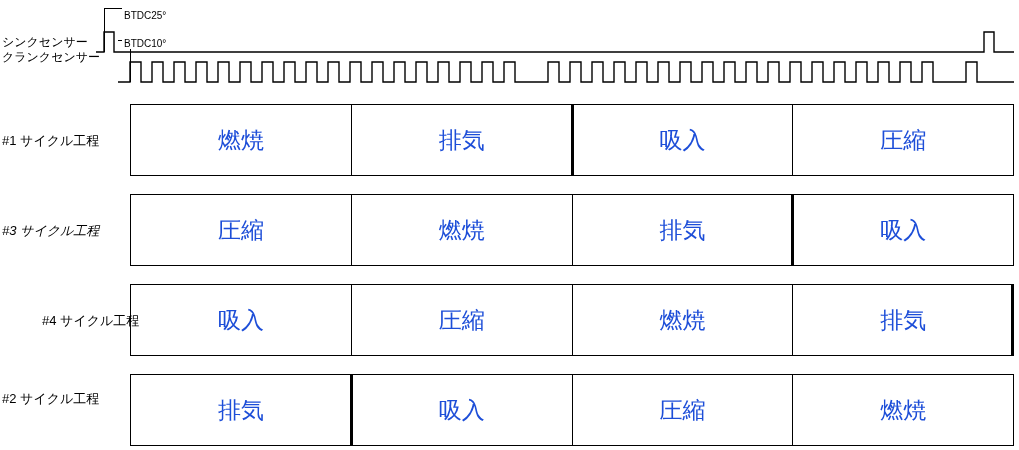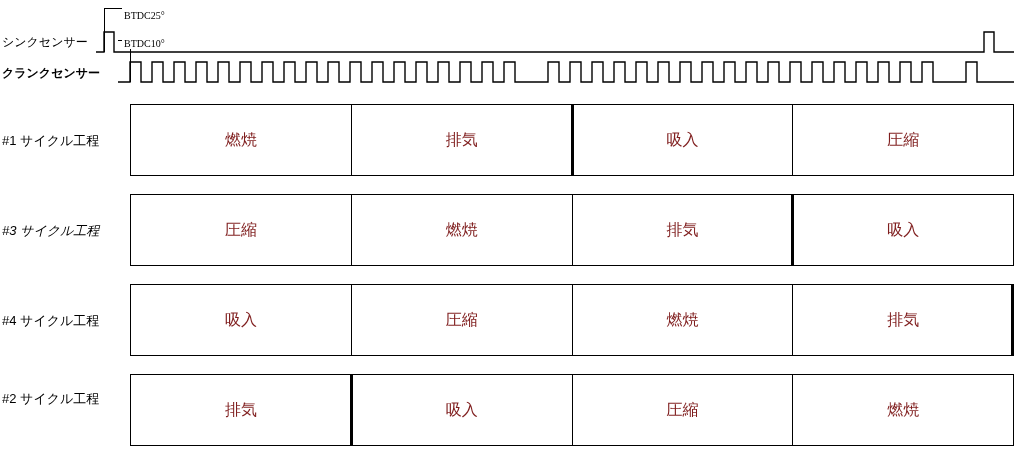--- a/index.html
+++ b/index.html
@@ -20,31 +20,30 @@
   .abs { position: absolute; }
 
   
   .sig-label {
     font-size: 12px;
     color: #000;
     white-space: nowrap;
     line-height: 1;
   }
   #sync-label  { left: 2px;  top: 36px; }
-  #crank-label { left: 2px;  top: 67px; font-weight: bold; }
+  #crank-label { left: 2px;  top: 51px; }
 
   
   .callout {
     font-size: 10px;
     color: #000;
     background: #fff;
     padding: 0 2px;
     white-space: nowrap;
     line-height: 1.1;
-    font-family: Liberation Serif, serif;
   }
   #btdc25 { left: 122px; top: 10px; }
   #btdc10 { left: 122px; top: 38px; text-align: center; }
 
   .vline { background: #000; width: 1px; }
   .hline { background: #000; height: 1px; }
 
   
   #wave-sync, #wave-crank { left: 0; }
 
@@ -65,22 +64,22 @@
     box-sizing: border-box;
     display: flex;
   }
   .cell {
     flex: 1 1 0;
     border-right: 1px solid #000;
     box-sizing: border-box;
     display: flex;
     align-items: center;
     justify-content: center;
-    font-size: 16px;
-    color: #7f1d1d;
+    font-size: 23px;
+    color: #1d4ed8;
     position: relative;
   }
   .cell:last-child { border-right: none; }
   
   .thick-right::after {
     content: "";
     position: absolute;
     right: -2px;
     top: -1px;
     bottom: -1px;
@@ -130,21 +129,21 @@
   </div>
 
   <div class="abs row-label" style="top:224px;font-style:italic;">#3 サイクル工程</div>
   <div class="abs row-box" style="top:194px;">
     <div class="cell">圧縮</div>
     <div class="cell">燃焼</div>
     <div class="cell thick-right">排気</div>
     <div class="cell">吸入</div>
   </div>
 
-  <div class="abs row-label" style="top:314px;">#4 サイクル工程</div>
+  <div class="abs row-label" style="top:314px;margin-left:40px;">#4 サイクル工程</div>
   <div class="abs row-box" style="top:284px;">
     <div class="cell">吸入</div>
     <div class="cell">圧縮</div>
     <div class="cell">燃焼</div>
     <div class="cell thick-edge-right">排気</div>
   </div>
 
   <div class="abs row-label" style="top:392px;">#2 サイクル工程</div>
   <div class="abs row-box" style="top:374px;">
     <div class="cell thick-right">排気</div>

